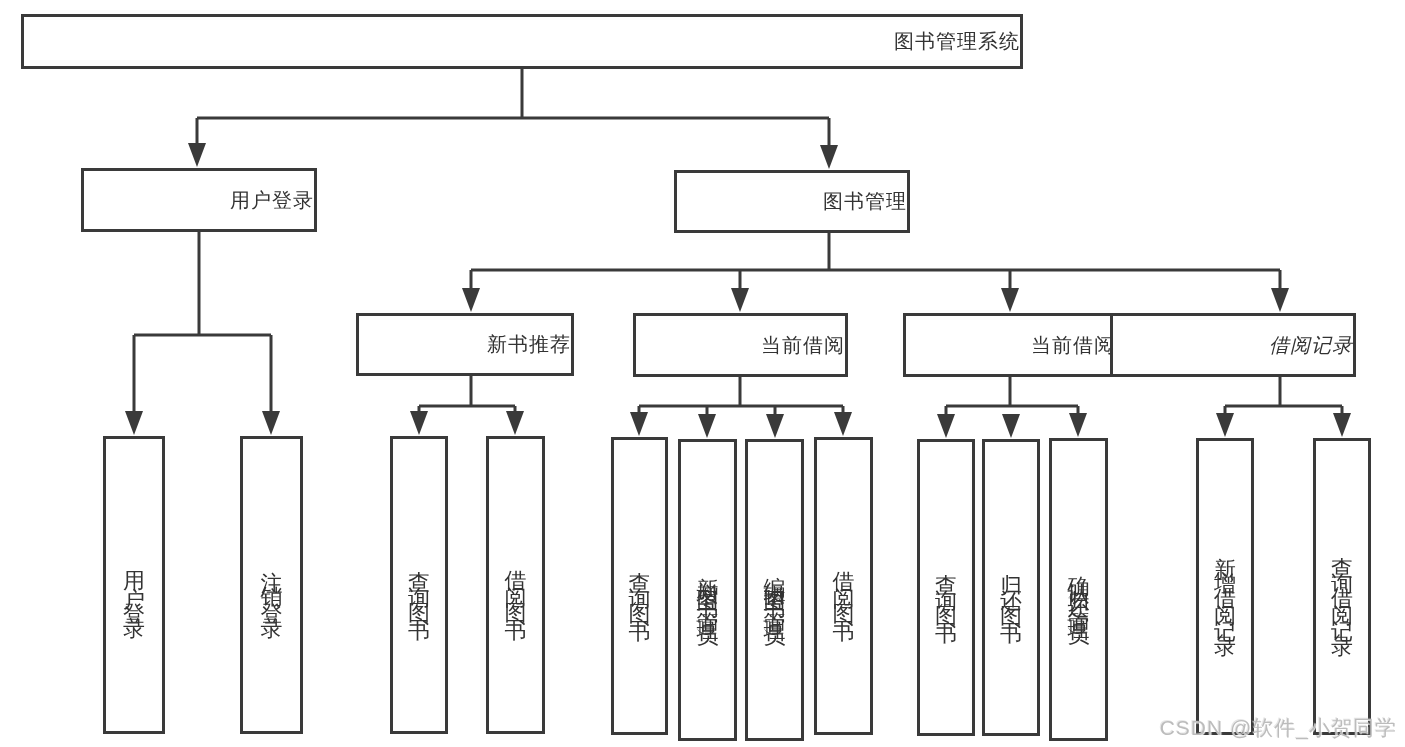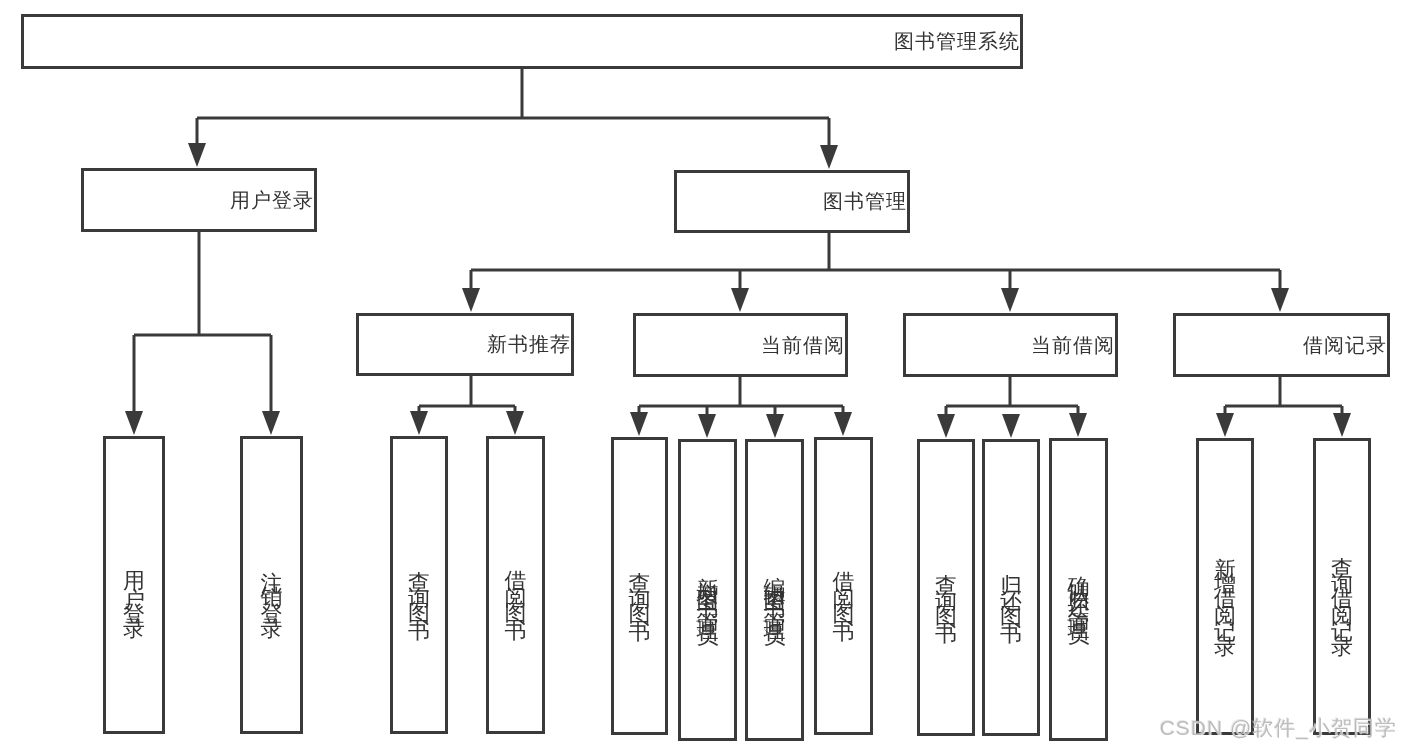--- a/index.html
+++ b/index.html
@@ -32,21 +32,21 @@
     letter-spacing:16px; line-height:1;
   }
   .vbox.tight .vtext{letter-spacing:7px;}
   
   [data-name="node-root"]           {left:21px;  top:14px;  width:1002px; height:55px;}
   [data-name="node-user-login"]     {left:81px;  top:168px; width:236px;  height:64px;}
   [data-name="node-book-mgmt"]      {left:674px; top:170px; width:236px;  height:63px;}
   [data-name="node-new-book-rec"]   {left:356px; top:313px; width:218px;  height:63px;}
   [data-name="node-book-borrow"]    {left:633px; top:313px; width:215px;  height:64px;}
   [data-name="node-current-borrow"] {left:903px; top:313px; width:215px;  height:64px;padding-left:16px;}
-  [data-name="node-borrow-record"]  {left:1173px;top:313px; width:217px;  height:64px;}
+  [data-name="node-borrow-record"]  {left:1110px;top:313px; width:246px;  height:64px;font-style:italic;}
   [data-name="node-leaf-login"]     {left:103px; top:436px; width:62px;  height:298px;}
   [data-name="node-leaf-logout"]    {left:240px; top:436px; width:63px;  height:298px;}
   [data-name="node-leaf-nb-query"]  {left:390px; top:436px; width:58px;  height:298px;}
   [data-name="node-leaf-nb-borrow"] {left:486px; top:436px; width:59px;  height:298px;}
   [data-name="node-leaf-bb-query"]  {left:611px; top:437px; width:57px;  height:298px;}
   [data-name="node-leaf-bb-add"]    {left:678px; top:439px; width:59px;  height:302px;}
   [data-name="node-leaf-bb-edit"]   {left:745px; top:439px; width:59px;  height:302px;}
   [data-name="node-leaf-bb-borrow"] {left:814px; top:437px; width:59px;  height:298px;}
   [data-name="node-leaf-cb-query"]  {left:917px; top:439px; width:58px;  height:297px;}
   [data-name="node-leaf-cb-return"] {left:982px; top:439px; width:58px;  height:297px;}

